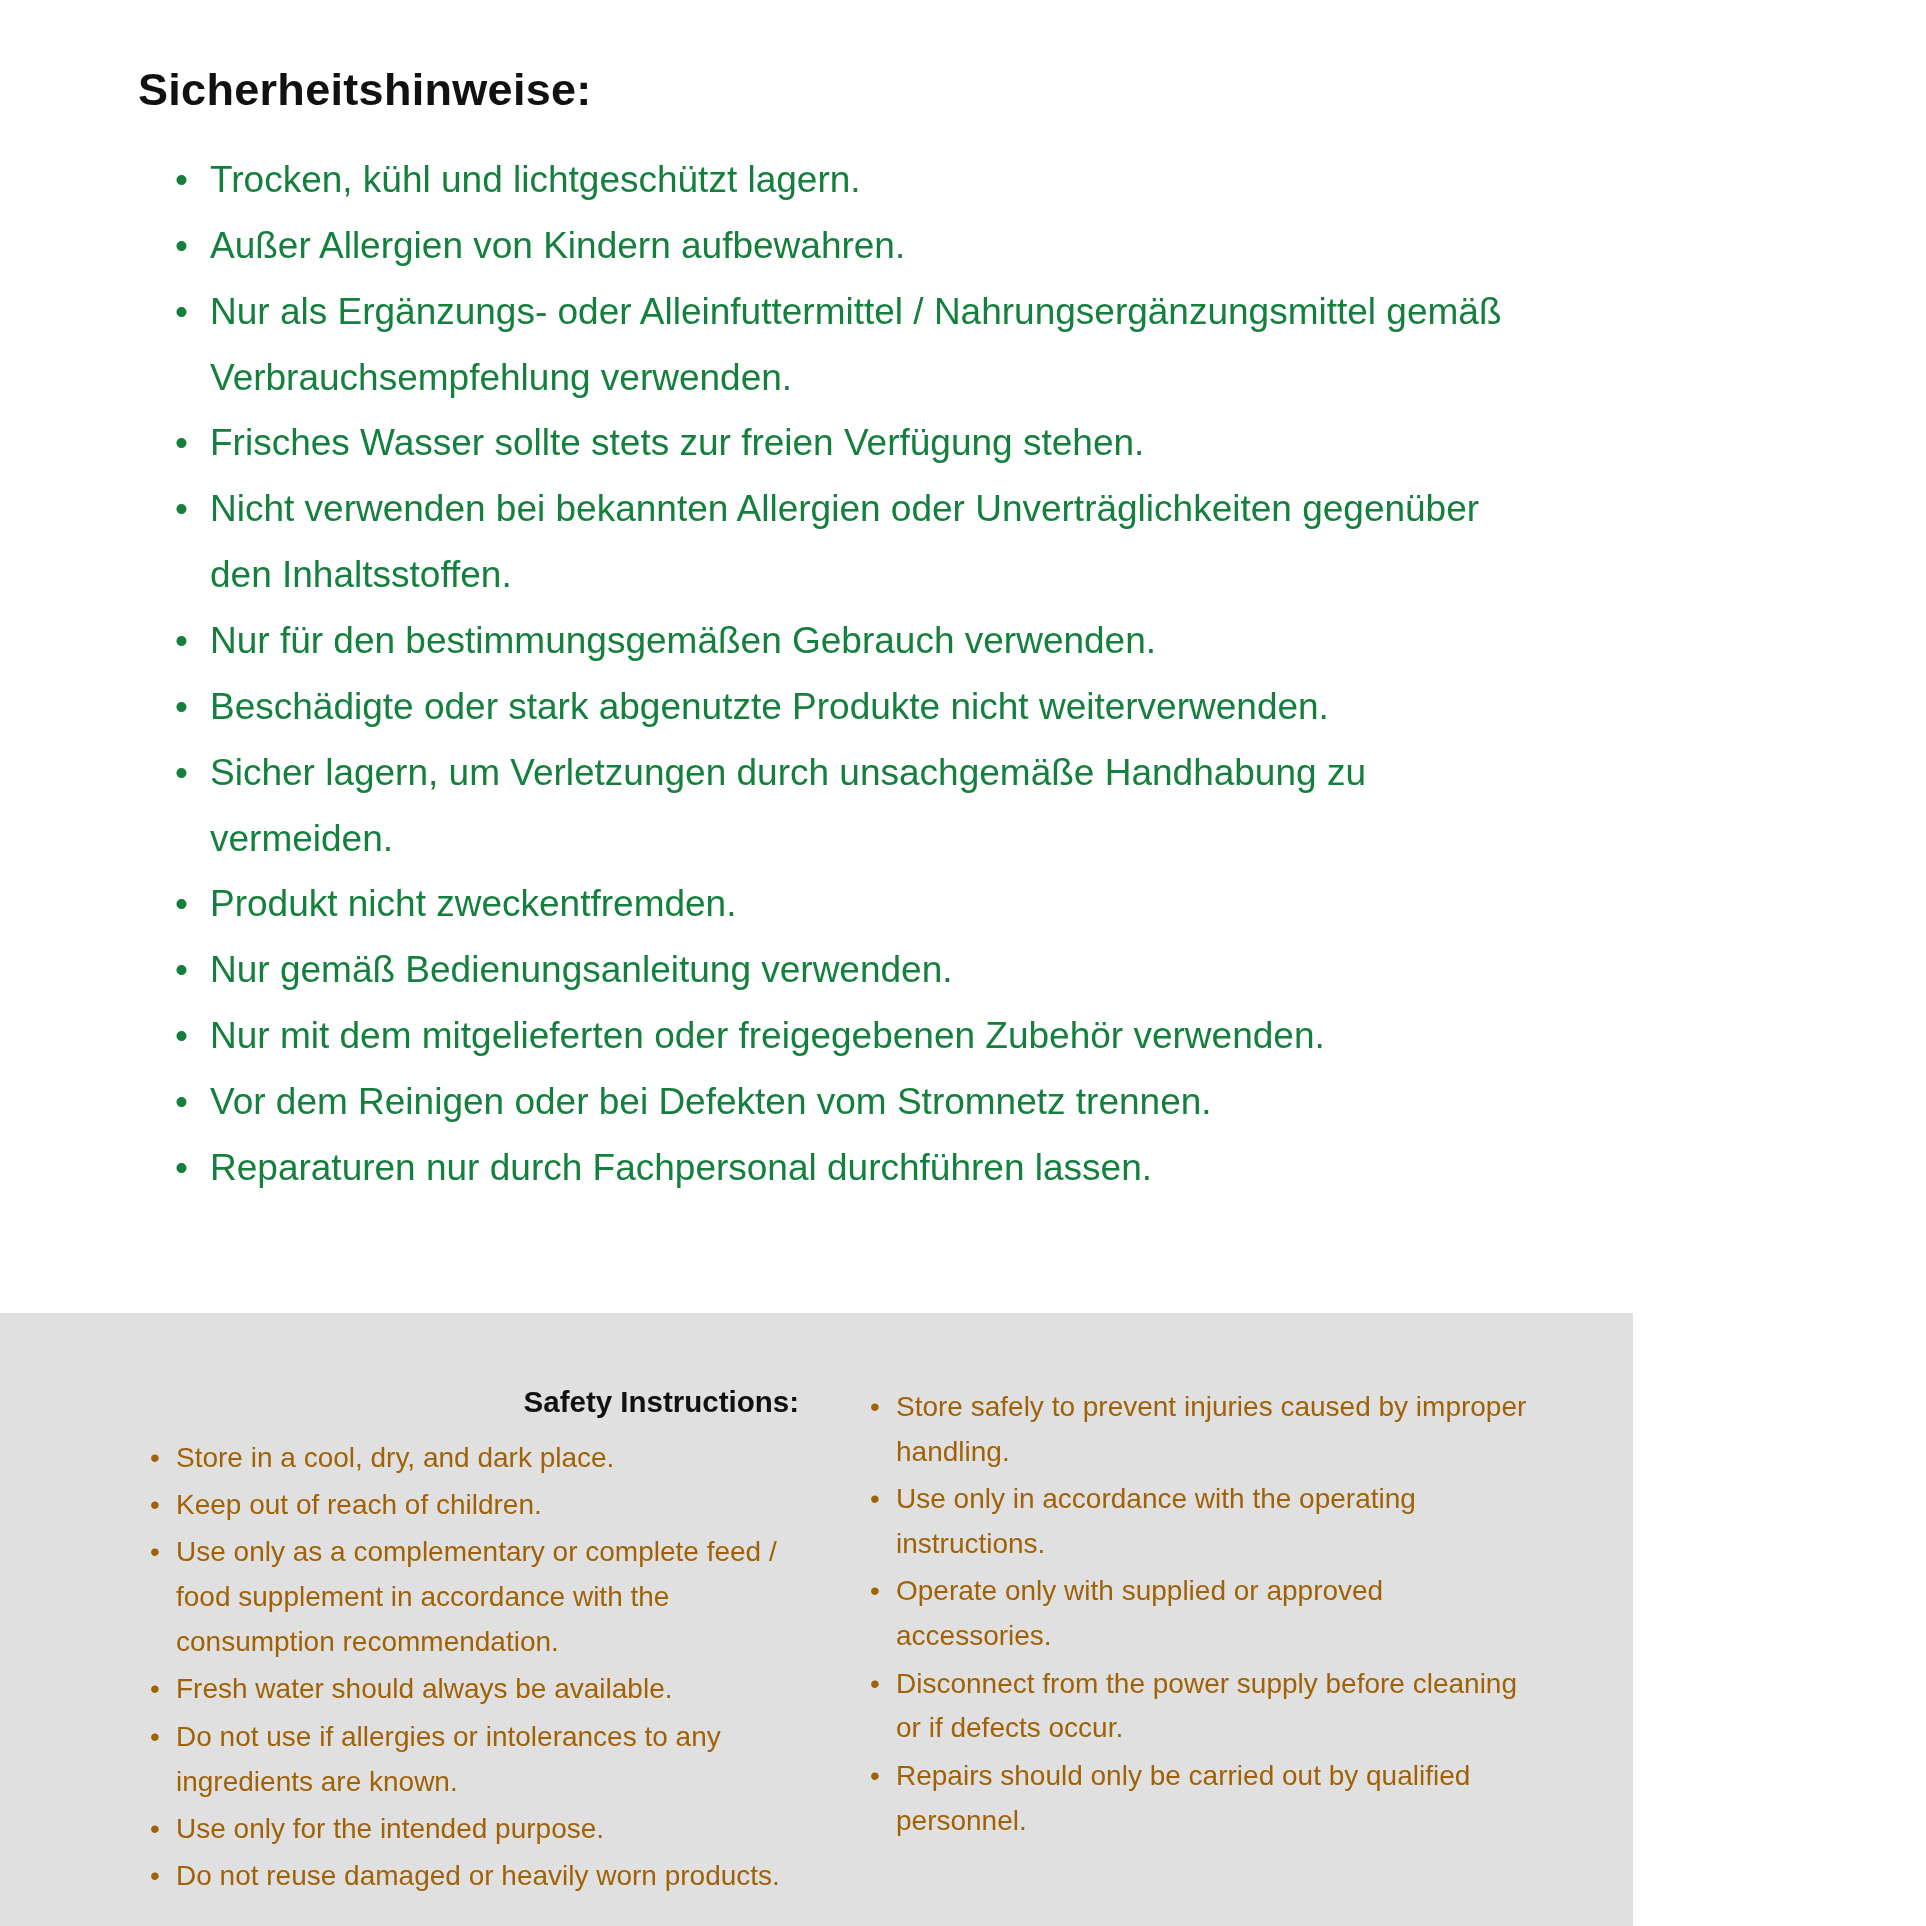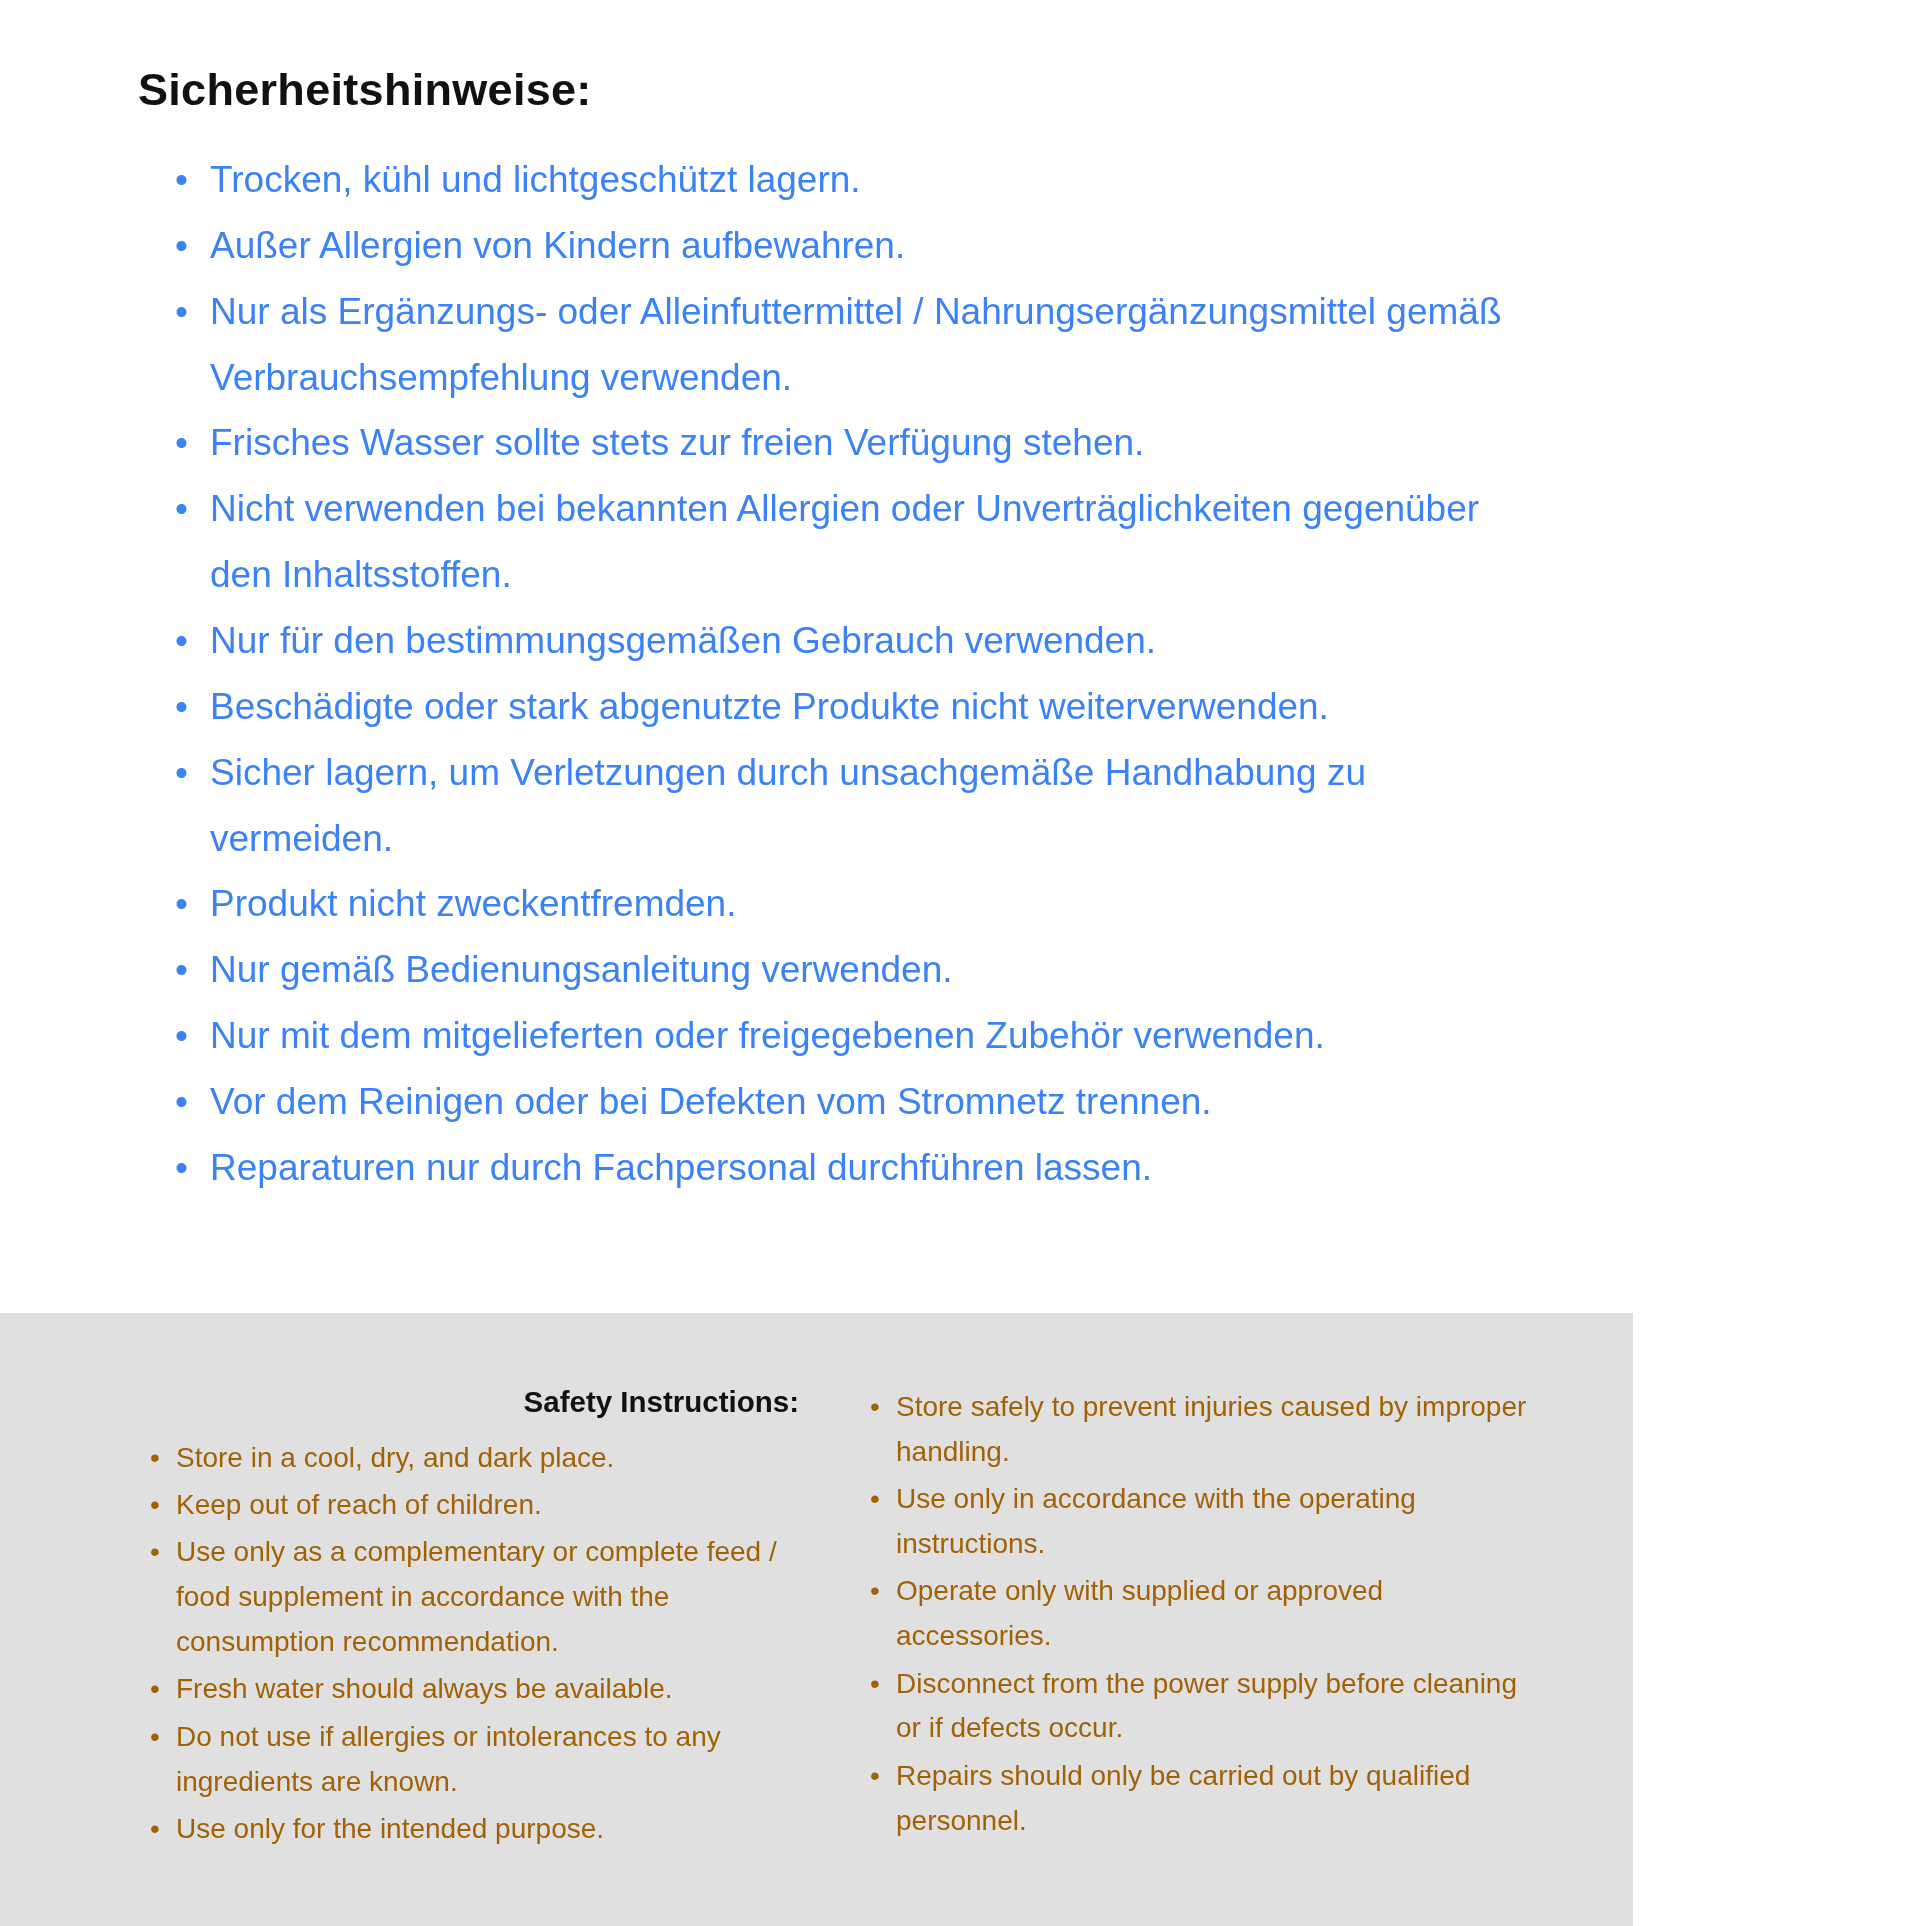--- a/index.html
+++ b/index.html
@@ -30,21 +30,21 @@
     color: #111111;
     letter-spacing: 0.3px;
   }
   ul.de-list {
     list-style: none;
     margin: 0;
     padding: 0 0 0 37px;
     max-width: 1541px;
     font-size: 37px;
     line-height: 1.78;
-    color: #3b82f6;
+    color: #15803d;
   }
   ul.de-list li {
     position: relative;
     padding-left: 35px;
   }
   ul.de-list li::before {
     content: "\2022";
     position: absolute;
     left: 0;
     top: 0;
@@ -115,20 +115,21 @@
   <div class="section-en" style="background: rgb(224, 224, 224);">
     <div class="en-col en-col-left">
       <h2 class="en-title">Safety Instructions:</h2>
       <ul class="en-list">
         <li>Store in a cool, dry, and dark place.</li>
         <li>Keep out of reach of children.</li>
         <li>Use only as a complementary or complete feed / food supplement in accordance with the consumption recommendation.</li>
         <li>Fresh water should always be available.</li>
         <li>Do not use if allergies or intolerances to any ingredients are known.</li>
         <li>Use only for the intended purpose.</li>
+        <li>Do not reuse damaged or heavily worn products.</li>
       </ul>
     </div>
     <div class="en-col en-col-right">
       <ul class="en-list">
         <li>Store safely to prevent injuries caused by improper handling.</li>
         <li>Use only in accordance with the operating instructions.</li>
         <li>Operate only with supplied or approved accessories.</li>
         <li>Disconnect from the power supply before cleaning or if defects occur.</li>
         <li>Repairs should only be carried out by qualified personnel.</li>
       </ul>

